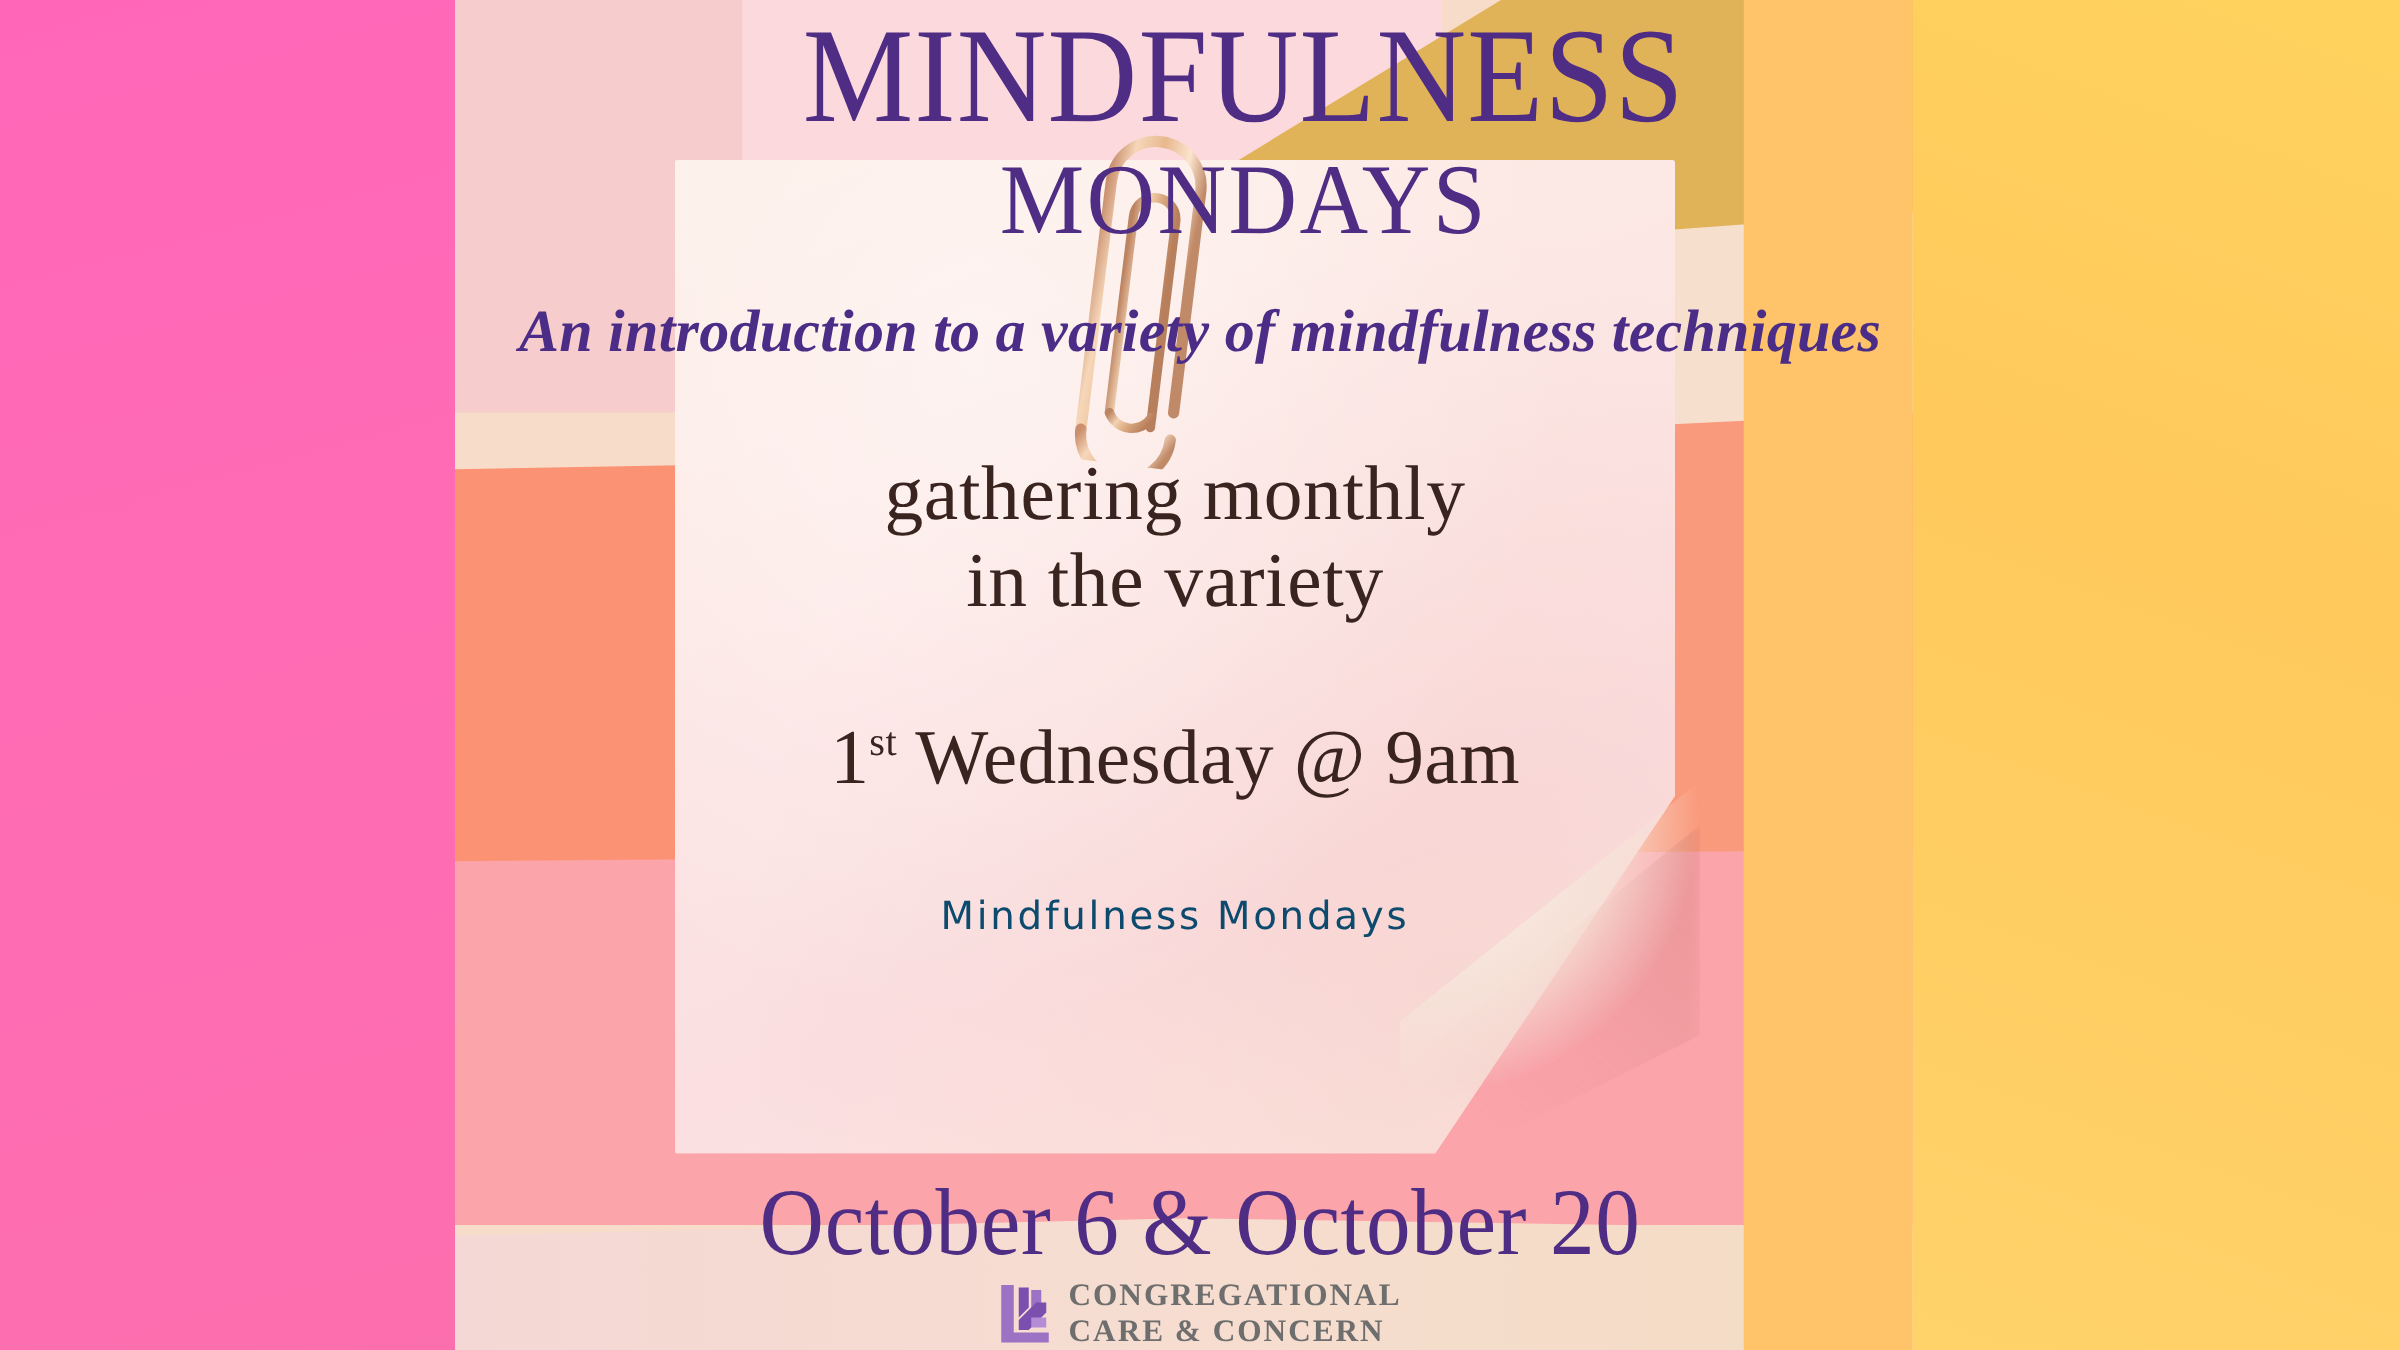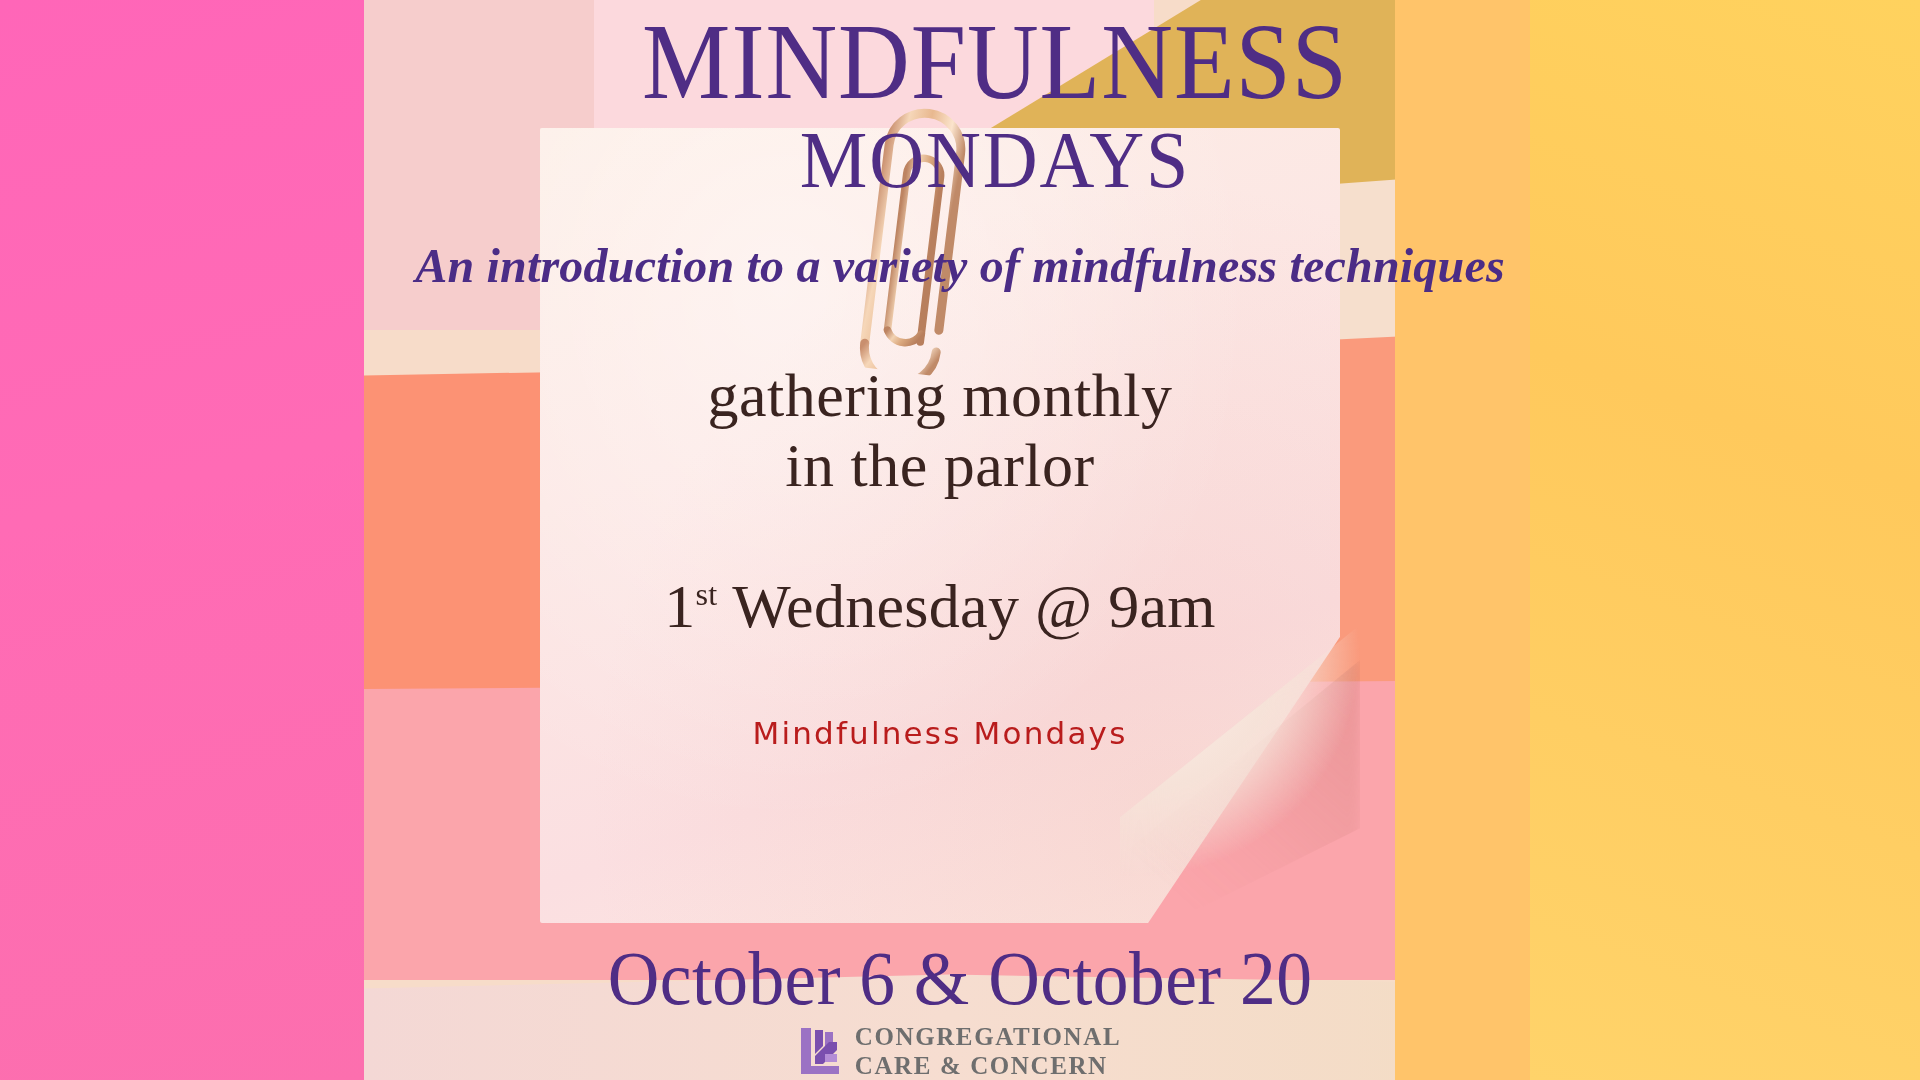--- a/index.html
+++ b/index.html
@@ -239,21 +239,21 @@
   .card-times sup {
     font-size: 0.52em;
     vertical-align: super;
     line-height: 0;
   }
   .card-caption {
     margin-top: 72px;
     font-family: "DejaVu Sans", "Liberation Sans", sans-serif;
     font-size: 31px;
     letter-spacing: 2.2px;
-    color: #b91c1c;
+    color: #0c4a6e;
     font-weight: 400;
   }
 
   .date-line {
     position: absolute;
     left: 0;
     top: 935px;
     width: 1920px;
     text-align: center;
     font-family: "Liberation Serif", "DejaVu Serif", serif;
@@ -339,21 +339,21 @@
   <div class="title-wrap">
     <div class="title-line1">MINDFULNESS</div>
     <div class="title-line2">MONDAYS</div>
   </div>
 
   <div class="subtitle">An introduction to a variety of mindfulness techniques</div>
 
   <div class="card-body">
     <div class="card-gathering">
       <div>gathering monthly</div>
-      <div>in the parlor</div>
+      <div>in the variety</div>
     </div>
 
     <div class="card-times">
       <div><span>1</span><sup>st</sup><span> Wednesday @ 9am</span></div>
     </div>
 
     <div class="card-caption">Mindfulness Mondays</div>
   </div>
 
   <div class="date-line">October 6 &amp; October 20</div>

